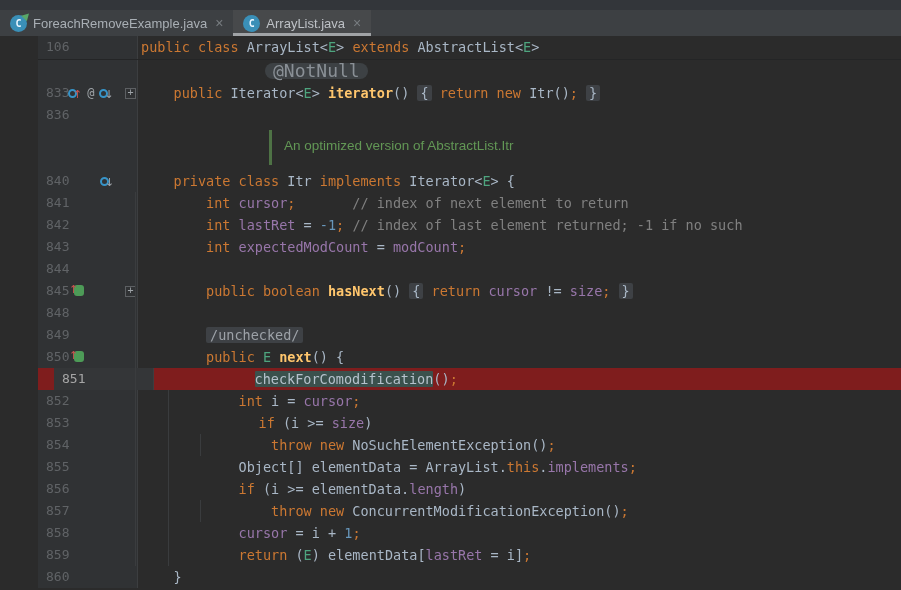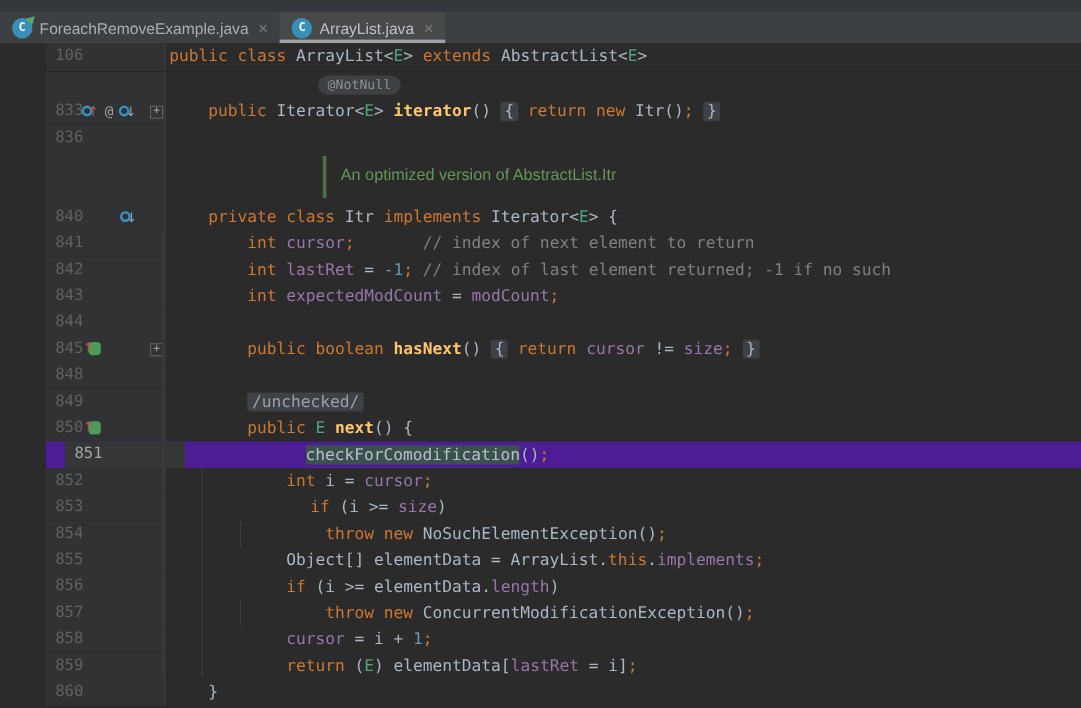--- a/index.html
+++ b/index.html
@@ -24,21 +24,21 @@
   #sticky{position:absolute;left:0;top:36px;width:901px;height:23px;background:#2B2B2B;
           border-bottom:1px solid #242526;display:flex;}
   
   #editor{position:absolute;left:0;top:60px;width:901px;height:530px;}
   .row{position:relative;height:22px;display:flex;white-space:pre;font-size:13.5px;line-height:22px;margin-left:38px;}
   .g{width:100px;flex:none;background:#303234;border-right:1px solid #3C3E40;
      position:relative;box-sizing:border-box;}
   .num{position:absolute;left:8px;top:0;color:#606366;font-size:13px;line-height:22px;}
   .icons{position:absolute;top:0;height:22px;display:flex;align-items:center;gap:5px;}
   .c{flex:1;color:#A9B7C6;padding-left:3px;position:relative;}
-  .row.cur{background:#4c1d95;padding-left:16px;}
+  .row.cur{background:#7f1d1d;padding-left:16px;}
   .row.cur .g{background:#343638;}
   .row.cur .num{color:#A6A6A6;}
   
   .s-k{color:#CC7832;} .s-t{color:#A9B7C6;} .s-f{color:#9876AA;}
   .s-m{color:#FFC66D;font-weight:bold;} .s-n{color:#6897BB;} .s-c{color:#808080;}
   .s-tp{color:#4EA57F;} .s-semi{color:#CC7832;}
   .s-fold{background:#3E4145;border-radius:2px;padding:0 3px;color:#A9B7C6;}
   .s-foldc{background:#3E4145;border-radius:2px;padding:0 4px;color:#9DA2A8;}
   .s-hl{background:#3B514D;border-radius:1px;color:#B6C2CC;}
   
@@ -58,21 +58,21 @@
   .donut{width:9px;height:9px;border:2px solid #3794C8;border-radius:50%;box-sizing:border-box;display:inline-block;}
   .arr{font:11px "DejaVu Sans",sans-serif;}
   .arr.red{color:#C75450;margin-left:-4px;}
   .arr.gray{color:#A0A5AA;margin-left:-4px;}
   .at{color:#9EA3A7;font:12px "DejaVu Sans Mono",monospace;}
   .ovrd{position:relative;width:13px;height:12px;display:inline-block;}
   .ovrd .sq{position:absolute;right:0;top:0;width:10px;height:11px;background:#4D9B57;border-radius:3px;}
   .ovrd .ar{position:absolute;left:-2px;top:-2px;color:#C75450;font:11px "DejaVu Sans",sans-serif;}
   
   .badge{position:absolute;left:127px;top:3px;background:#3D4144;color:#8A9096;
-         border-radius:8px;padding:0 8px;font-size:11px;line-height:16px;}
+         border-radius:8px;padding:0 8px;font-size:18px;line-height:16px;}
   .docbar{position:absolute;left:131px;top:4px;width:3px;height:35px;background:#4E7245;}
   .doctext{position:absolute;left:146px;top:0;height:44px;line-height:40px;
            font-family:"Liberation Sans",sans-serif;font-size:13.5px;color:#629755;}
   .guide{position:absolute;width:1px;background:#3A3C3E;}
 </style>
 </head>
 <body>
 
 <div id="app">
 

